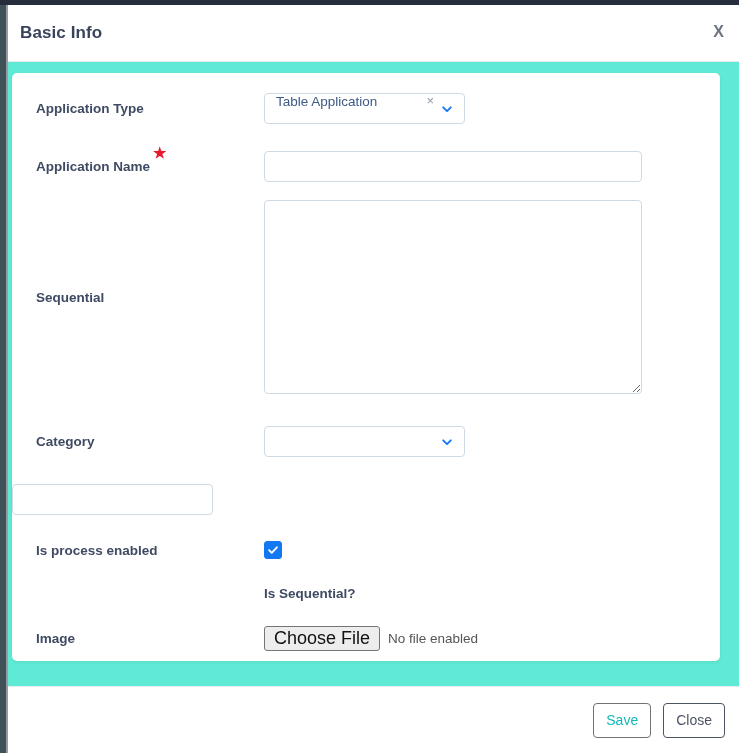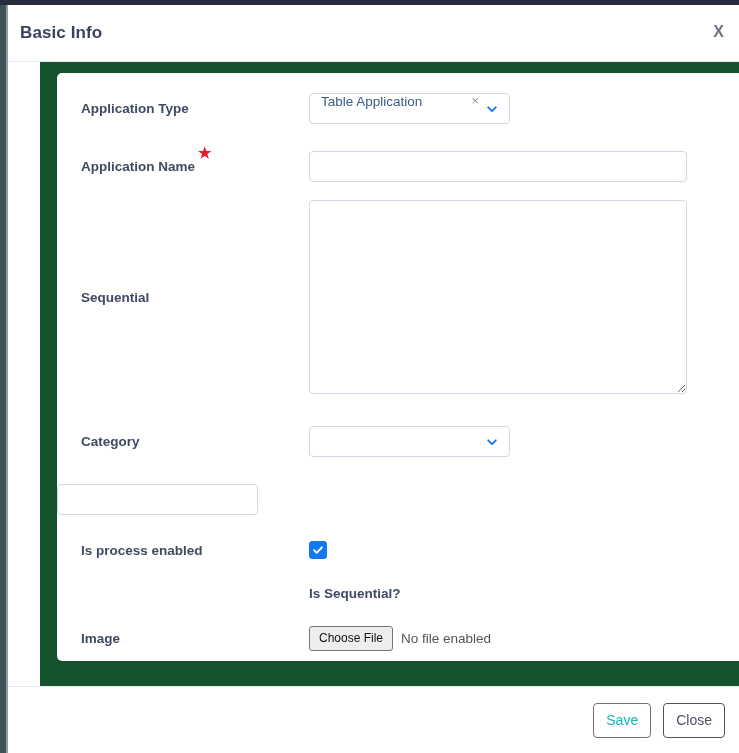--- a/index.html
+++ b/index.html
@@ -84,24 +84,23 @@
     padding: 0 3px;
     background: none;
     border: none;
     font-family: "Liberation Sans", sans-serif;
   }
 
   
   .modal-body {
     position: relative;
     flex: 1 1 auto;
-    background: #14532d;
-    padding: 11px 8px 0 17px;
+    background: #5eead4;
+    padding: 11px 8px 0 4px;
     overflow: hidden;
-    margin-left: 32px;
   }
   .card {
     position: relative;
     width: 708px;
     height: 588px;
     background: #ffffff;
     border-radius: 5px;
     box-shadow: 0 1px 3px rgba(40,50,70,.09);
     padding: 0;
     box-sizing: border-box;
@@ -230,21 +229,21 @@
   .file-row {
     display: flex;
     align-items: center;
   }
   .file-btn {
     box-sizing: border-box;
     background: #ededed;
     border: 1px solid #767676;
     border-radius: 3px;
     font-family: "Liberation Sans", sans-serif;
-    font-size: 12px;
+    font-size: 18px;
     color: #111111;
     padding: 3px 9px 4px 9px;
     line-height: 16px;
     cursor: pointer;
   }
   .file-name {
     font-size: 13.5px;
     color: #555555;
     margin-left: 8px;
     white-space: nowrap;

